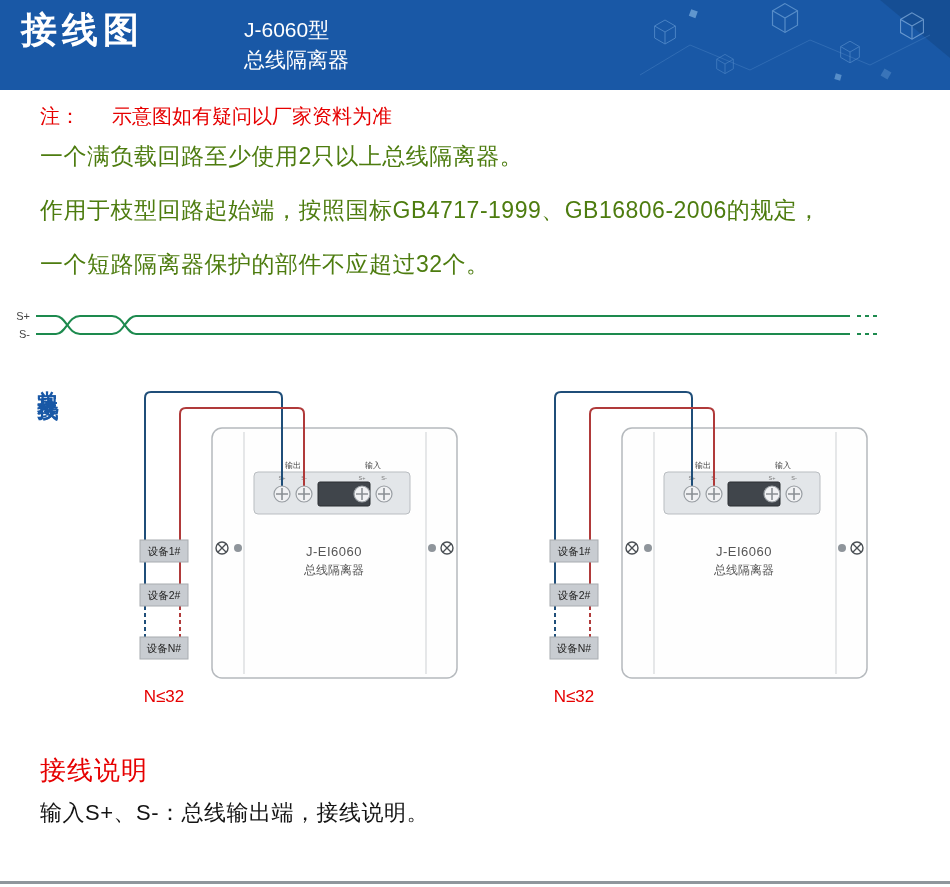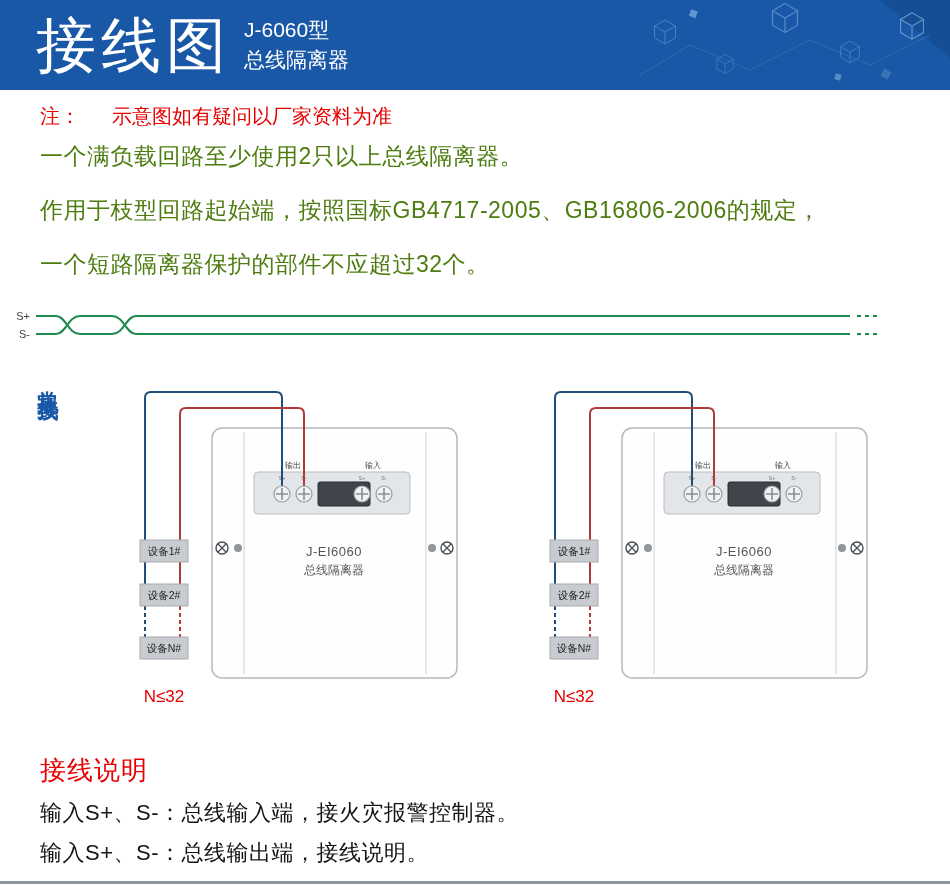--- a/index.html
+++ b/index.html
@@ -2,21 +2,21 @@
 <html><head>
 <meta charset="utf-8">
 <style>
   html,body{margin:0;padding:0;background:#fff;}
   body{font-family:"Liberation Sans","DejaVu Sans",sans-serif;}
   .page{position:relative;width:950px;height:887px;background:#fff;overflow:hidden;}
 
   
   .header{position:absolute;left:0;top:0;width:950px;height:90px;background:#1958a6;overflow:hidden;}
   .header-pattern{position:absolute;right:0;top:0;}
-  .header-title{position:absolute;left:36px;top:6px;font-size:60px;font-weight:400;color:#fff;letter-spacing:5px;}
+  .header-title{position:absolute;left:21px;top:6px;font-size:36px;font-weight:700;color:#fff;letter-spacing:5px;}
   .header-sub{position:absolute;left:244px;top:15px;color:#fff;font-size:21px;line-height:30px;font-weight:400;}
 
   
   .note{position:absolute;left:40px;top:103px;font-size:20px;color:#e60000;display:flex;}
   .note .prefix{margin-right:32px;}
   .desc{position:absolute;left:40px;top:140px;font-size:23px;color:#4d7c0f;}
   .desc div{line-height:32px;margin-bottom:22px;letter-spacing:.5px;}
 
   
   .bus{position:absolute;left:0;top:296px;}
@@ -87,21 +87,21 @@
       <div>总线隔离器</div>
     </div>
   </div>
 
   <div class="note">
     <span class="prefix">注：</span>
     <span>示意图如有疑问以厂家资料为准</span>
   </div>
   <div class="desc">
     <div>一个满负载回路至少使用2只以上总线隔离器。</div>
-    <div>作用于枝型回路起始端，按照国标GB4717-2005、GB16806-2006的规定，</div>
+    <div>作用于枝型回路起始端，按照国标GB4717-1999、GB16806-2006的规定，</div>
     <div>一个短路隔离器保护的部件不应超过32个。</div>
   </div>
 
   <svg class="bus" width="950" height="50" viewBox="0 0 950 50">
     <text x="30" y="24" class="bus-label">S+</text>
     <text x="30" y="42" class="bus-label">S-</text>
     <path class="bus-line" d="M36,20 H56 C66,20 68,38 80,38 H112 C124,38 126,20 136,20 H850"></path>
     <path class="bus-line" d="M36,38 H56 C66,38 68,20 80,20 H112 C124,20 126,38 136,38 H850"></path>
     <path class="bus-line dashed" d="M857,20 H880 M857,38 H880"></path>
   </svg>
@@ -223,18 +223,17 @@
       </g>
     <g>
         <rect x="10" y="261" width="48" height="22" class="eq-box"></rect>
         <text x="34" y="276" class="box-label">设备N#</text>
       </g>
     <text x="34" y="326" class="limit-text">N≤32</text>
   </svg>
 
   <div class="instr-title">接线说明</div>
   <div class="instr-lines">
-    <div>输入S+、S-：总线输入端，接火灾报警控制器。</div>
     <div>输入S+、S-：总线输出端，接线说明。</div>
   </div>
 
   <div class="bottom-line"></div>
 </div>
 
 </body></html>

